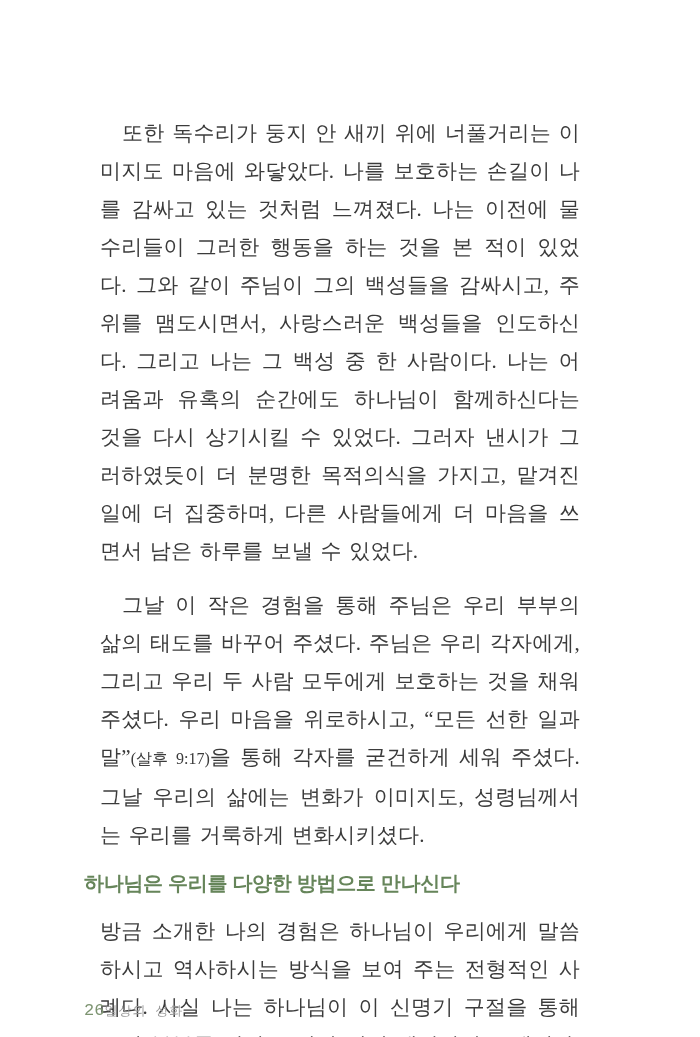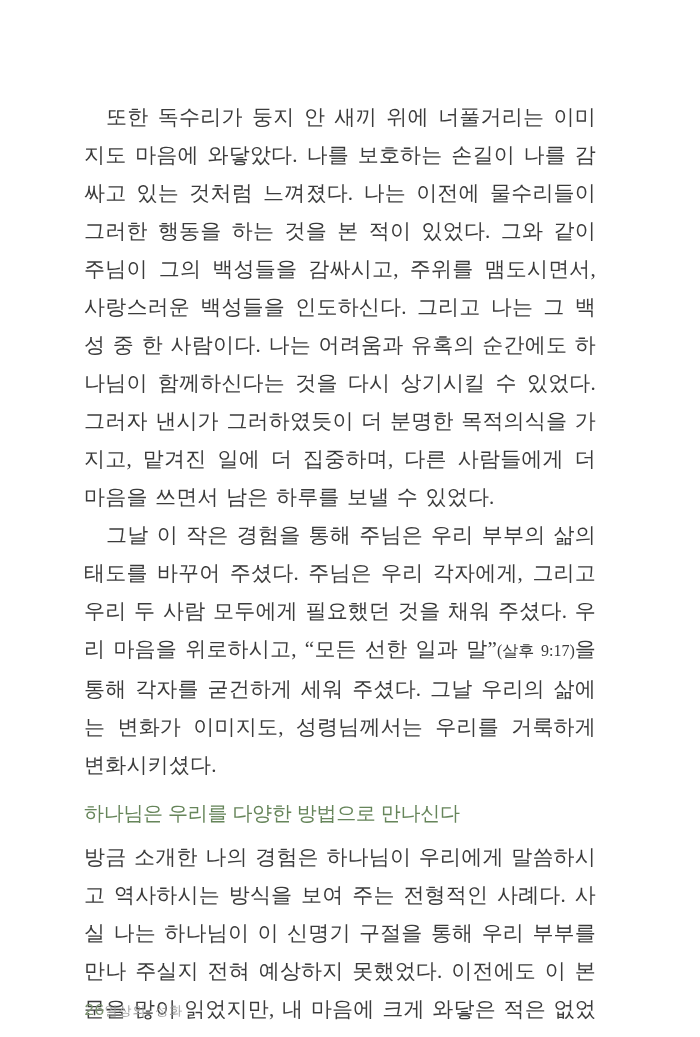--- a/index.html
+++ b/index.html
@@ -19,41 +19,41 @@
     inset: 0;
     background: #ffffff;
   }
   .content {
     position: absolute;
     left: 84px;
     top: 98px;
     width: 512px;
   }
   .para {
-    margin: 0;
+    margin: 16px;
     font-size: 21px;
     line-height: 38px;
     color: #3b3b3b;
     text-align: justify;
     letter-spacing: 0.2px;
     word-spacing: 2px;
   }
   .para.indent {
     text-indent: 22px;
   }
   .scripture-ref {
     font-size: 16px;
     letter-spacing: 0;
   }
   .section-heading {
     margin: 16px 0 12px 0;
     font-family: "Liberation Sans", "DejaVu Sans", sans-serif;
     font-size: 20px;
     line-height: 26px;
-    font-weight: 400;
+    font-weight: 700;
     color: #66855a;
     letter-spacing: -0.3px;
   }
   .footer {
     position: absolute;
     left: 84px;
     top: 1001px;
     width: 512px;
     display: flex;
     justify-content: flex-start;
@@ -72,21 +72,21 @@
 </style>
 </head>
 <body>
 
 <div class="book-page">
 
   <div class="content">
 
     <p class="para indent">또한 독수리가 둥지 안 새끼 위에 너풀거리는 이미지도 마음에 와닿았다. 나를 보호하는 손길이 나를 감싸고 있는 것처럼 느껴졌다. 나는 이전에 물수리들이 그러한 행동을 하는 것을 본 적이 있었다. 그와 같이 주님이 그의 백성들을 감싸시고, 주위를 맴도시면서, 사랑스러운 백성들을 인도하신다. 그리고 나는 그 백성 중 한 사람이다. 나는 어려움과 유혹의 순간에도 하나님이 함께하신다는 것을 다시 상기시킬 수 있었다. 그러자 낸시가 그러하였듯이 더 분명한 목적의식을 가지고, 맡겨진 일에 더 집중하며, 다른 사람들에게 더 마음을 쓰면서 남은 하루를 보낼 수 있었다.</p>
 
-    <p class="para indent"><span>그날 이 작은 경험을 통해 주님은 우리 부부의 삶의 태도를 바꾸어 주셨다. 주님은 우리 각자에게, 그리고 우리 두 사람 모두에게 필요했던 것을 채워 주셨다. 우리 마음을 위로하시고, “모든 선한 일과 말”</span><span class="scripture-ref">(살후 9:17)</span><span>을 통해 각자를 굳건하게 세워 주셨다. 그날 우리의 삶에는 변화가 이미지도, 성령님께서는 우리를 거룩하게 변화시키셨다.</span></p>
+    <p class="para indent"><span>그날 이 작은 경험을 통해 주님은 우리 부부의 삶의 태도를 바꾸어 주셨다. 주님은 우리 각자에게, 그리고 우리 두 사람 모두에게 보호하는 것을 채워 주셨다. 우리 마음을 위로하시고, “모든 선한 일과 말”</span><span class="scripture-ref">(살후 9:17)</span><span>을 통해 각자를 굳건하게 세워 주셨다. 그날 우리의 삶에는 변화가 이미지도, 성령님께서는 우리를 거룩하게 변화시키셨다.</span></p>
 
     <h2 class="section-heading">하나님은 우리를 다양한 방법으로 만나신다</h2>
 
     <p class="para">방금 소개한 나의 경험은 하나님이 우리에게 말씀하시고 역사하시는 방식을 보여 주는 전형적인 사례다. 사실 나는 하나님이 이 신명기 구절을 통해 우리 부부를 만나 주실지 전혀 예상하지 못했었다. 이전에도 이 본문을 많이 읽었지만, 내 마음에 크게 와닿은 적은 없었기 때문이다. 이 본문에서 말씀하신 약속과 비유는 낸</p>
 
   </div>
 
   <div class="footer">
     <span class="page-number">26</span>
     <span class="running-title">일상의 성화</span>

